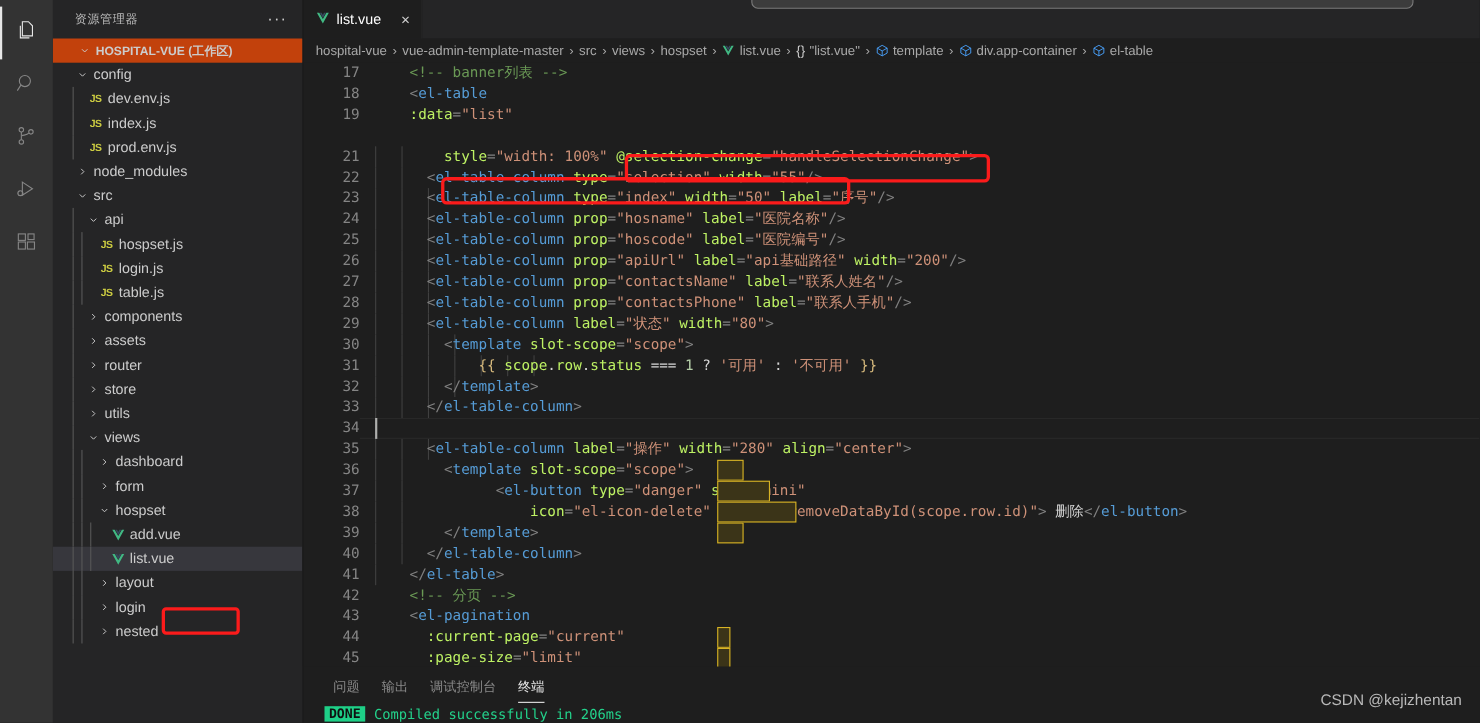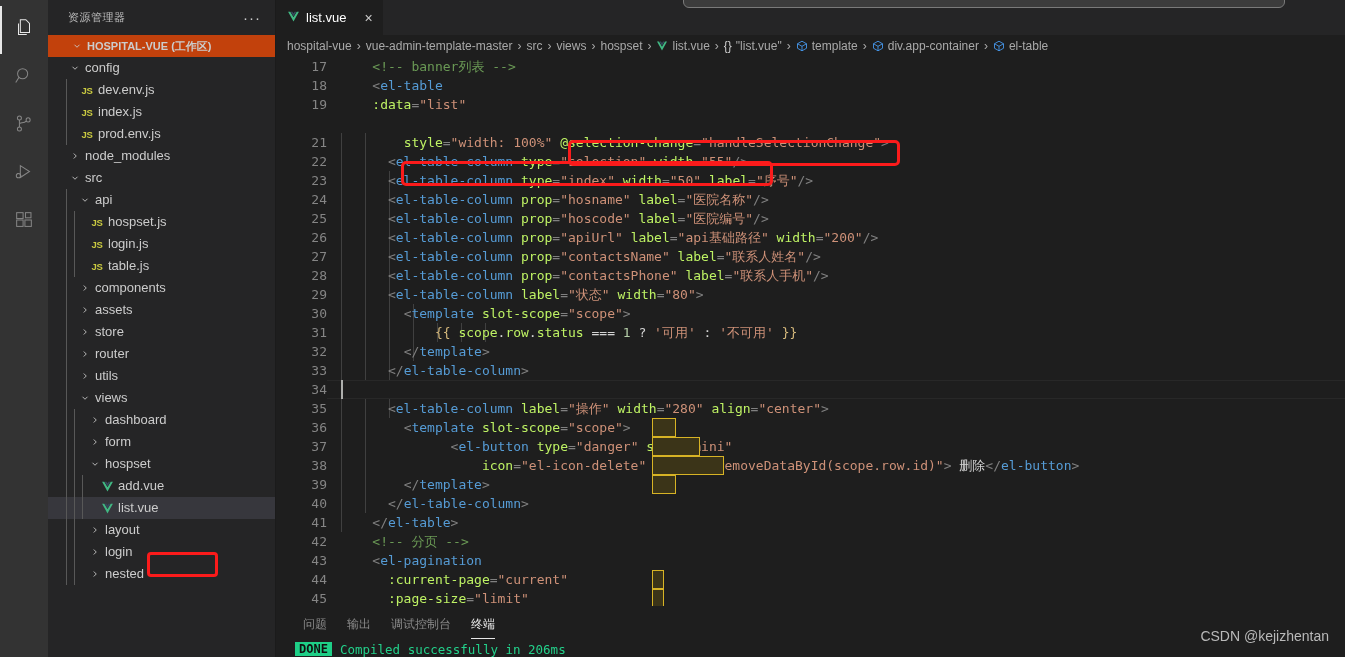--- a/index.html
+++ b/index.html
@@ -322,31 +322,31 @@
           <span class="fname">assets</span>
         </div>
         <div class="row">
           <div class="indentline" style="left: 18px;"></div>
           <div style="width: 28px; flex: 0 0 auto;"></div>
           <span class="chev">
             <svg width="10" height="10" viewBox="0 0 16 16" fill="none" stroke="#cccccc" stroke-width="1.4">
               <path d="M6 4l4 4-4 4"></path>
             </svg>
           </span>
+          <span class="fname">router</span>
+        </div>
+        <div class="row">
+          <div class="indentline" style="left: 18px;"></div>
+          <div style="width: 28px; flex: 0 0 auto;"></div>
+          <span class="chev">
+            <svg width="10" height="10" viewBox="0 0 16 16" fill="none" stroke="#cccccc" stroke-width="1.4">
+              <path d="M6 4l4 4-4 4"></path>
+            </svg>
+          </span>
           <span class="fname">store</span>
-        </div>
-        <div class="row">
-          <div class="indentline" style="left: 18px;"></div>
-          <div style="width: 28px; flex: 0 0 auto;"></div>
-          <span class="chev">
-            <svg width="10" height="10" viewBox="0 0 16 16" fill="none" stroke="#cccccc" stroke-width="1.4">
-              <path d="M6 4l4 4-4 4"></path>
-            </svg>
-          </span>
-          <span class="fname">router</span>
         </div>
         <div class="row">
           <div class="indentline" style="left: 18px;"></div>
           <div style="width: 28px; flex: 0 0 auto;"></div>
           <span class="chev">
             <svg width="10" height="10" viewBox="0 0 16 16" fill="none" stroke="#cccccc" stroke-width="1.4">
               <path d="M6 4l4 4-4 4"></path>
             </svg>
           </span>
           <span class="fname">utils</span>

